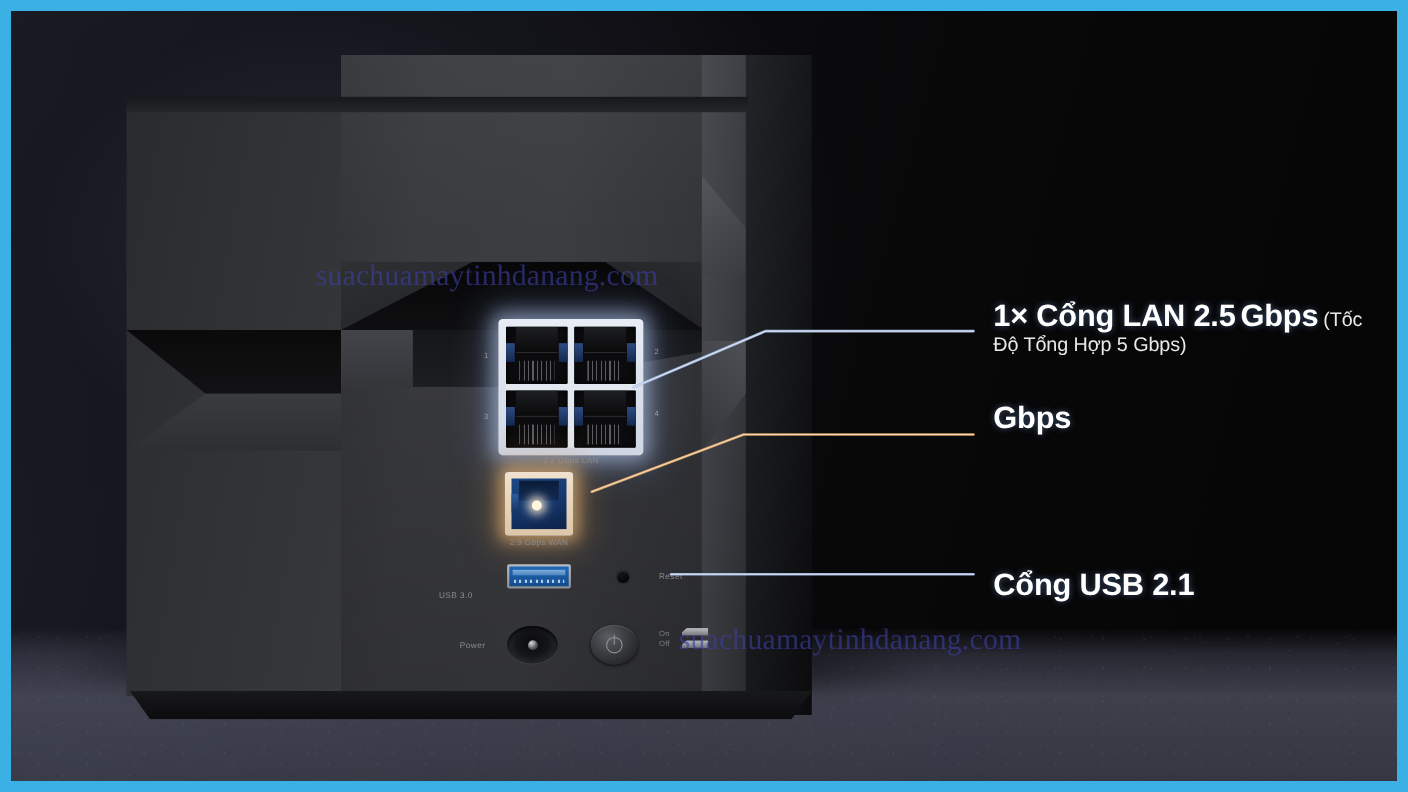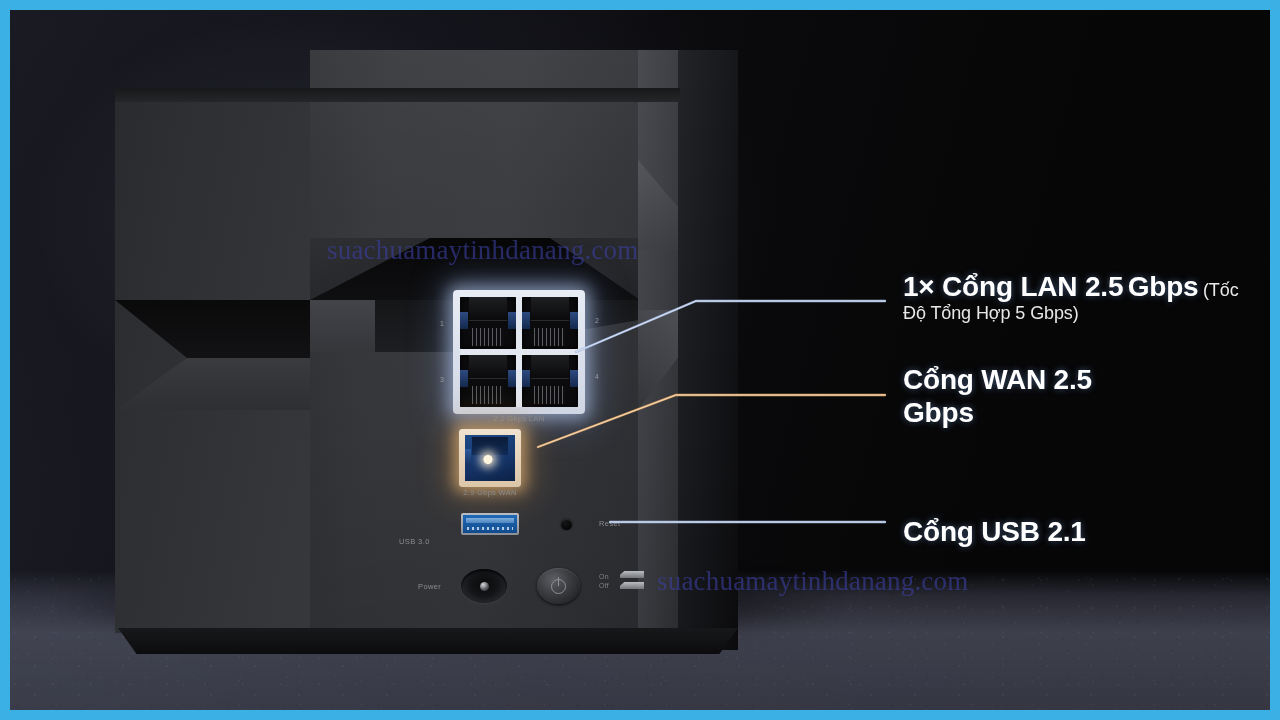--- a/index.html
+++ b/index.html
@@ -296,21 +296,21 @@
     font-size:18px; font-weight:normal; color:#e8e8e8; letter-spacing:-.1px;
   }
   #callout-lan { left:893px; top:260px; width:340px; }
   #callout-wan { left:893px; top:353px; width:330px; }
   #callout-usb { left:893px; top:505px; width:300px; }
 
   
   .wm {
     position:absolute; color:#3b3fa0; opacity:.62;
     font-family:"Liberation Serif", serif; font-size:27px; letter-spacing:.2px;
-    white-space:nowrap; pointer-events:none;margin-left:40px;
+    white-space:nowrap; pointer-events:none;
   }
   #wm-1 { left:277px; top:225px; }
   #wm-2 { left:607px; top:556px; }
 
   
   #logo { position:absolute; left:30px; top:12px; width:230px; height:78px; }
   .logo-text { position:absolute; left:92px; top:6px; color:#2aa9e8; }
   .logo-sky {
     font-size:33px; letter-spacing:11px; font-family:"Liberation Sans",sans-serif;
     color:#2aa9e8; line-height:36px;
@@ -418,21 +418,20 @@
       </g>
     </svg>
 
     <div id="callout-lan" class="callout">
       <span class="co-main">1× Cổng LAN 2.5</span>
       <span class="co-main">Gbps</span>
       <span class="co-sub">(Tốc Độ Tổng Hợp 5 Gbps)</span>
     </div>
 
     <div id="callout-wan" class="callout">
-      <div class="co-main">Cổng WAN 2.5</div>
       <div class="co-main">Gbps</div>
     </div>
 
     <div id="callout-usb" class="callout">
       <div class="co-main">Cổng USB 2.1</div>
     </div>
 
     <div id="wm-1" class="wm">suachuamaytinhdanang.com</div>
     <div id="wm-2" class="wm">suachuamaytinhdanang.com</div>
 

